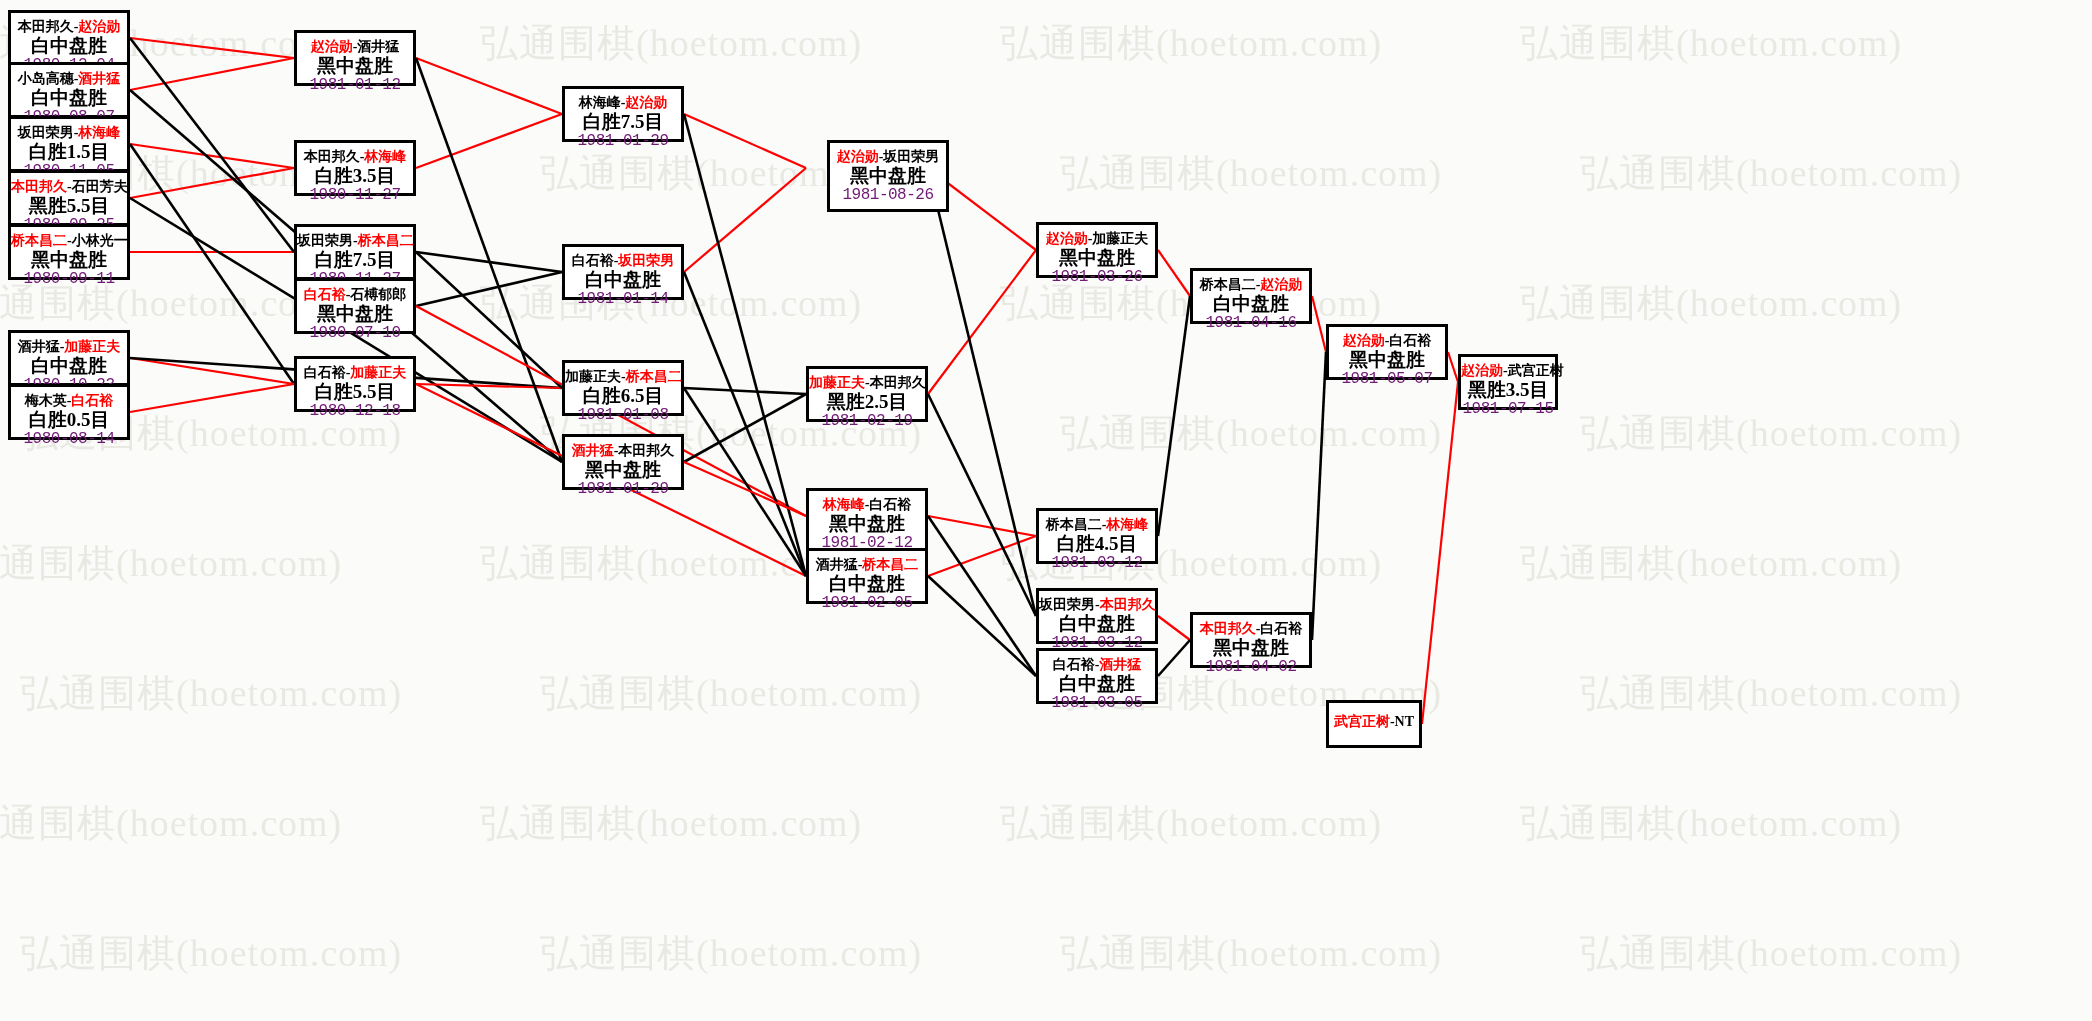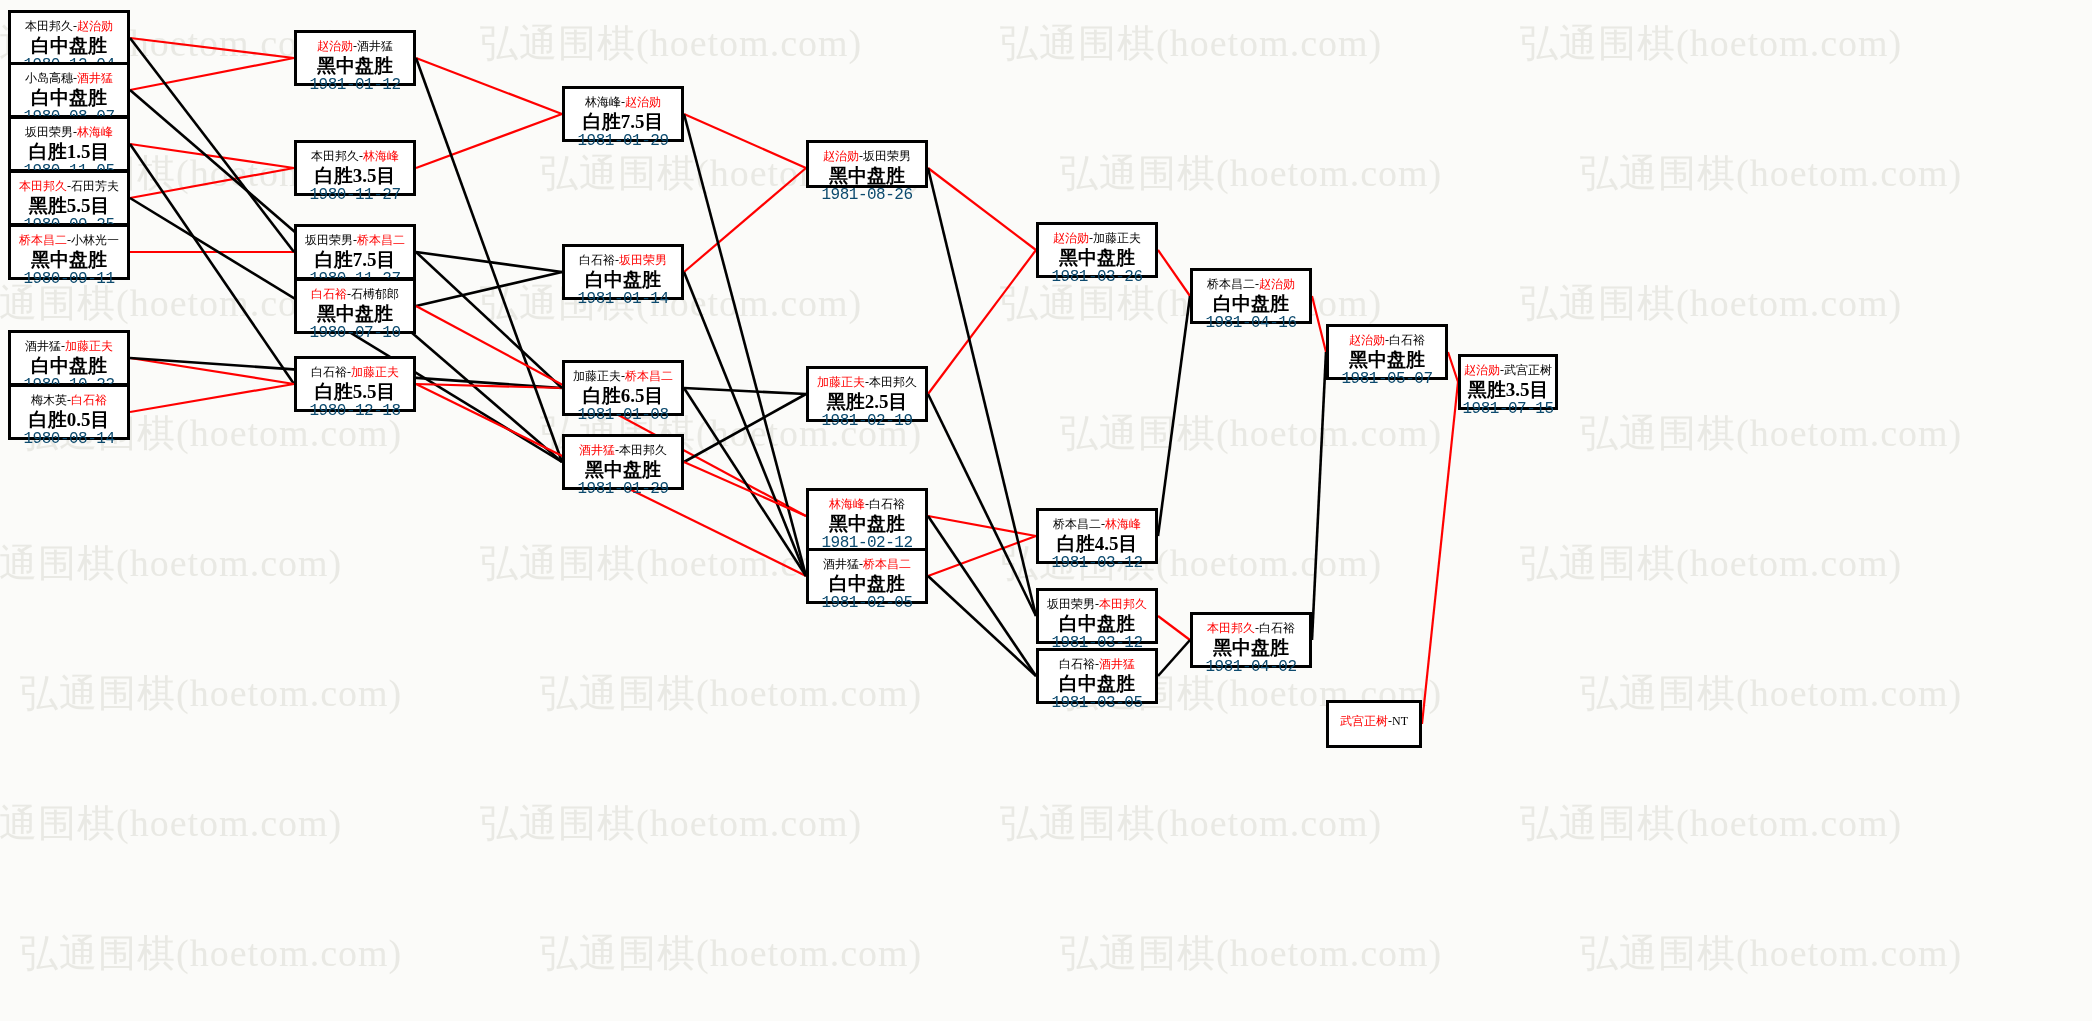--- a/index.html
+++ b/index.html
@@ -46,39 +46,39 @@
     position: absolute;
     box-sizing: border-box;
     background: #ffffff;
     border: 3px solid #000000;
     z-index: 2;
     text-align: center;
     padding-top: 4px;
     font-family: "Liberation Serif", "DejaVu Serif", serif;
   }
   .node .match {
-    font-size: 12px;
+    font-size: 14px;
     line-height: 19px;
-    font-weight: normal;
+    font-weight: bold;
     white-space: nowrap;
     color: #000;
   }
   .node .match .red { color: #ff0000; }
   .node .result {
     font-size: 19px;
     line-height: 20px;
     font-weight: bold;
     white-space: nowrap;
     color: #000;
   }
   .node .date {
     font-size: 16px;
     line-height: 19px;
     white-space: nowrap;
-    color: #0c4a6e;
+    color: #701a75;
     font-family: "Liberation Mono", "DejaVu Sans Mono", monospace;
     letter-spacing: -0.5px;
   }
   .node.two-line { padding-top: 9px; }
 </style>
 </head>
 <body>
 
 <div id="stage">
   <div id="watermarks">
@@ -236,21 +236,21 @@
       <div class="node" style="left: 562px; top: 360px; width: 122px; height: 56px;">
         <div class="match"><span>加藤正夫</span><span>-</span><span class="red">桥本昌二</span></div>
         <div class="result">白胜6.5目</div>
         <div class="date">1981-01-08</div>
       </div>
       <div class="node" style="left: 562px; top: 434px; width: 122px; height: 56px;">
         <div class="match"><span class="red">酒井猛</span><span>-</span><span>本田邦久</span></div>
         <div class="result">黑中盘胜</div>
         <div class="date">1981-01-29</div>
       </div>
-      <div class="node" style="left: 806px; top: 140px; width: 122px; height: 48px;">
+      <div class="node" style="left: 827px; top: 140px; width: 122px; height: 72px;">
         <div class="match"><span class="red">赵治勋</span><span>-</span><span>坂田荣男</span></div>
         <div class="result">黑中盘胜</div>
         <div class="date">1981-08-26</div>
       </div>
       <div class="node" style="left: 806px; top: 366px; width: 122px; height: 56px;">
         <div class="match"><span class="red">加藤正夫</span><span>-</span><span>本田邦久</span></div>
         <div class="result">黑胜2.5目</div>
         <div class="date">1981-02-19</div>
       </div>
       <div class="node" style="left: 806px; top: 488px; width: 122px; height: 72px;">

